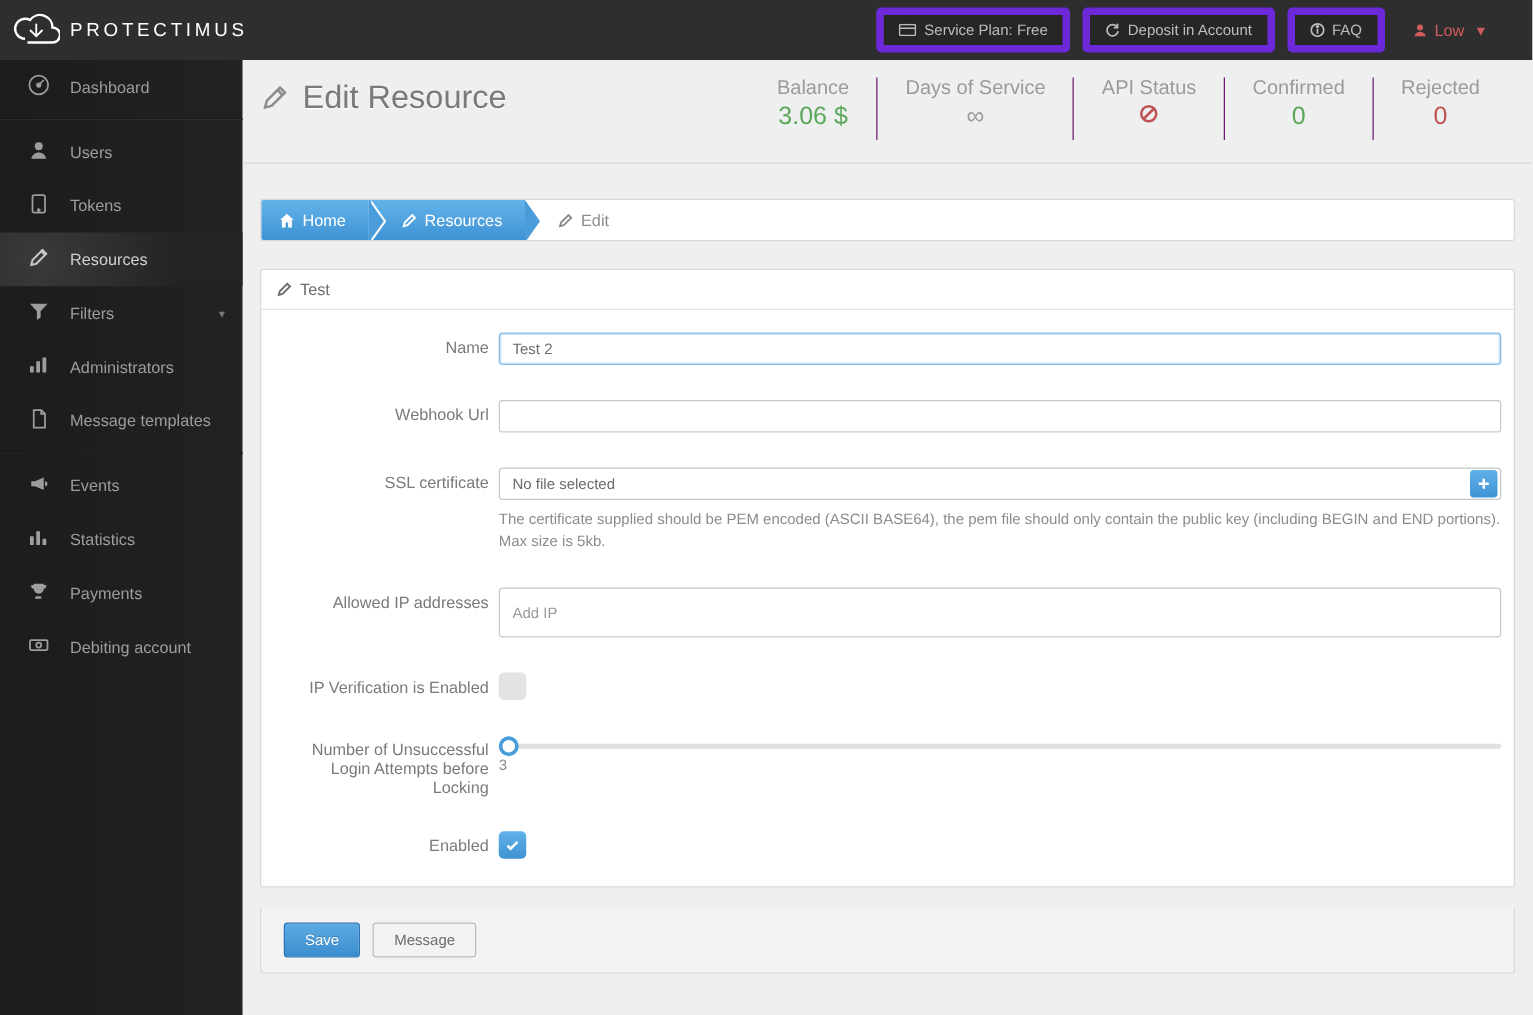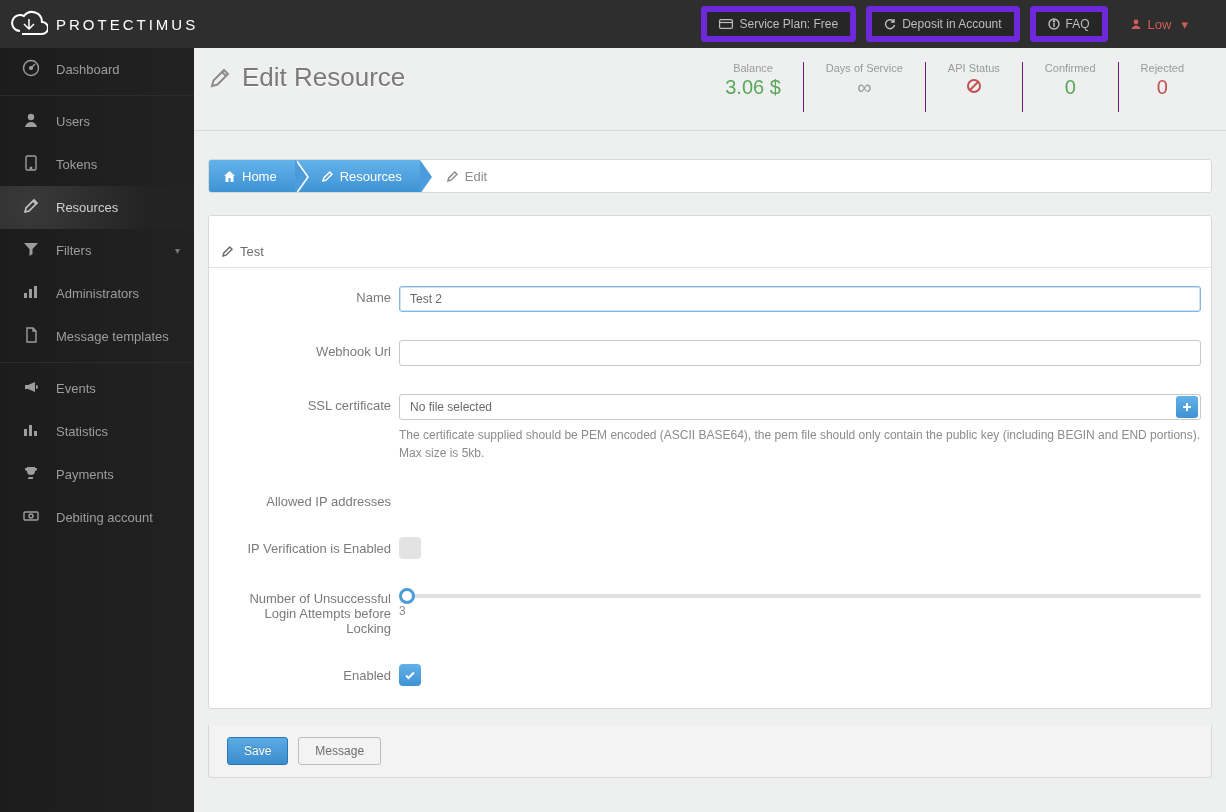--- a/index.html
+++ b/index.html
@@ -115,21 +115,21 @@
     display:flex;
     align-items:flex-start;
   }
   .stat {
     padding: 0 22px;
     border-left:1px solid #701a75;
     text-align:center;
     min-height: 50px;
   }
   .stat:first-child { border-left:none; }
-  .stat .label { font-size:11px; color:#9a9a9a; }
+  .stat .label { font-size:16px; color:#9a9a9a; }
   .stat .value { font-size:20px; font-weight:300; margin-top:2px; }
   .stat .value.green { color:#5aa75a; }
   .stat .value.red   { color:#c15252; }
   .stat .value.gray  { color:#9a9a9a; }
 
   .header-divider { height:1px; background:#d9d9d9; margin-top:18px; }
 
   
   .breadcrumb {
     margin: 28px 14px 0 14px;
@@ -188,21 +188,20 @@
     border-radius:3px;
   }
   .panel-header{
     padding:8px 12px;
     border-bottom:1px solid #e4e4e4;
     color:#6d6d6d;
     display:flex;
     align-items:center;
     gap:6px;
     font-size:13px;
-    margin-top:20px;
   }
 
   .form { padding: 18px 10px 10px 10px; }
   .form-row {
     display:flex;
     align-items:flex-start;
     margin-bottom: 28px;
   }
   .form-row:last-child{ margin-bottom:12px;}
   .form-label {
@@ -582,20 +581,25 @@
                     <line x1="2" y1="6" x2="10" y2="6"></line>
                   </svg>
               </span>
             </div>
             <div class="help-text">The certificate supplied should be PEM encoded (ASCII BASE64), the pem file should only contain the public key (including BEGIN and END portions). Max size is 5kb.</div>
           </div>
         </div>
 
         <div class="form-row">
           <div class="form-label">Allowed IP addresses</div>
+          <div class="form-control">
+            <div class="ip-box">
+              <span>Add IP</span>
+            </div>
+          </div>
         </div>
 
         <div class="form-row">
           <div class="form-label">IP Verification is Enabled</div>
           <div class="form-control">
             <div class="toggle"></div>
           </div>
         </div>
 
         <div class="form-row">

